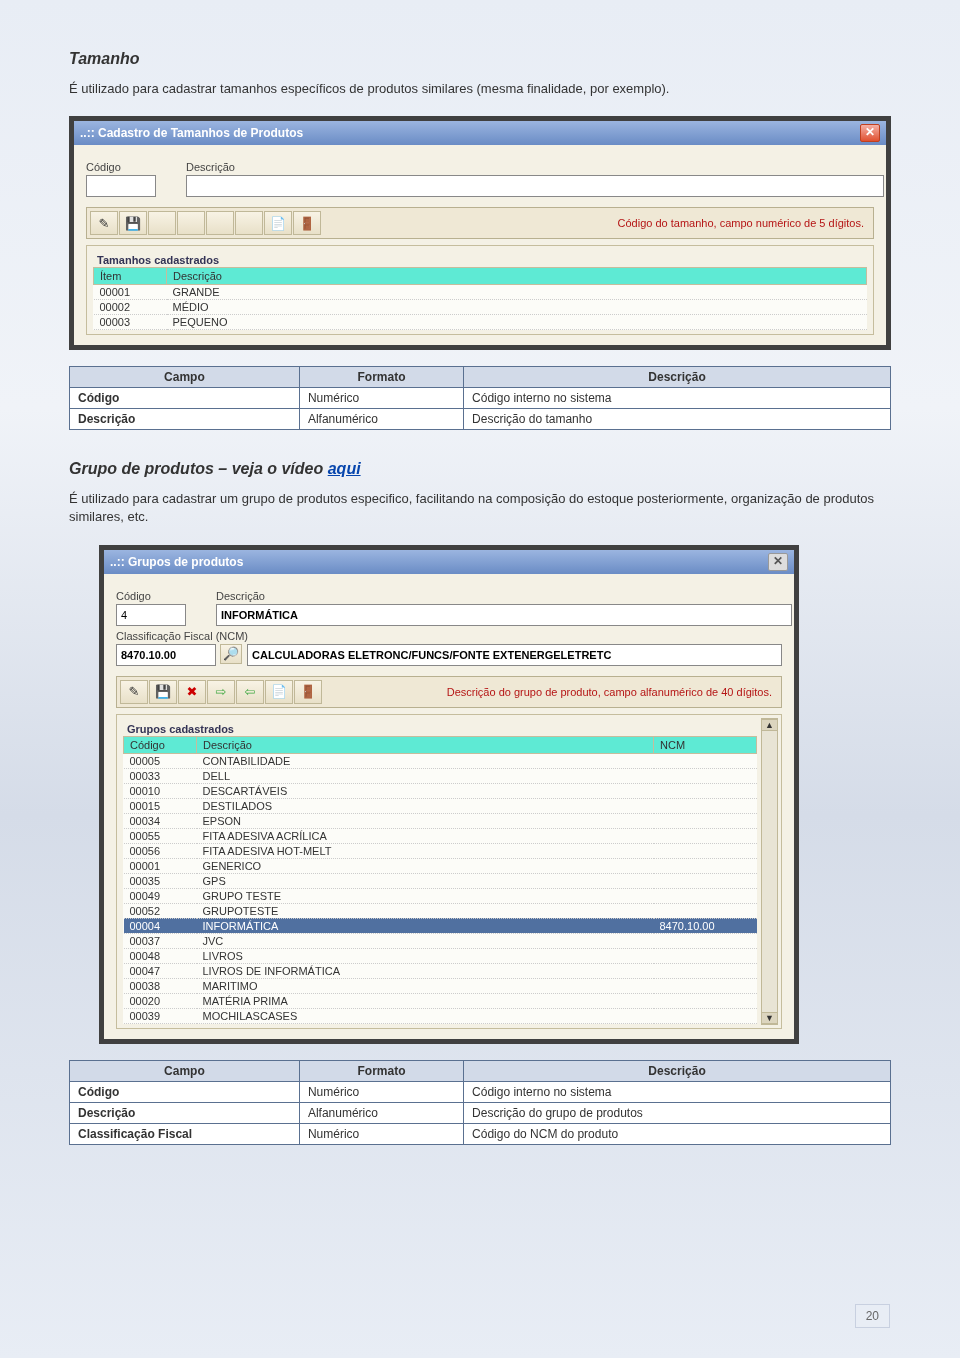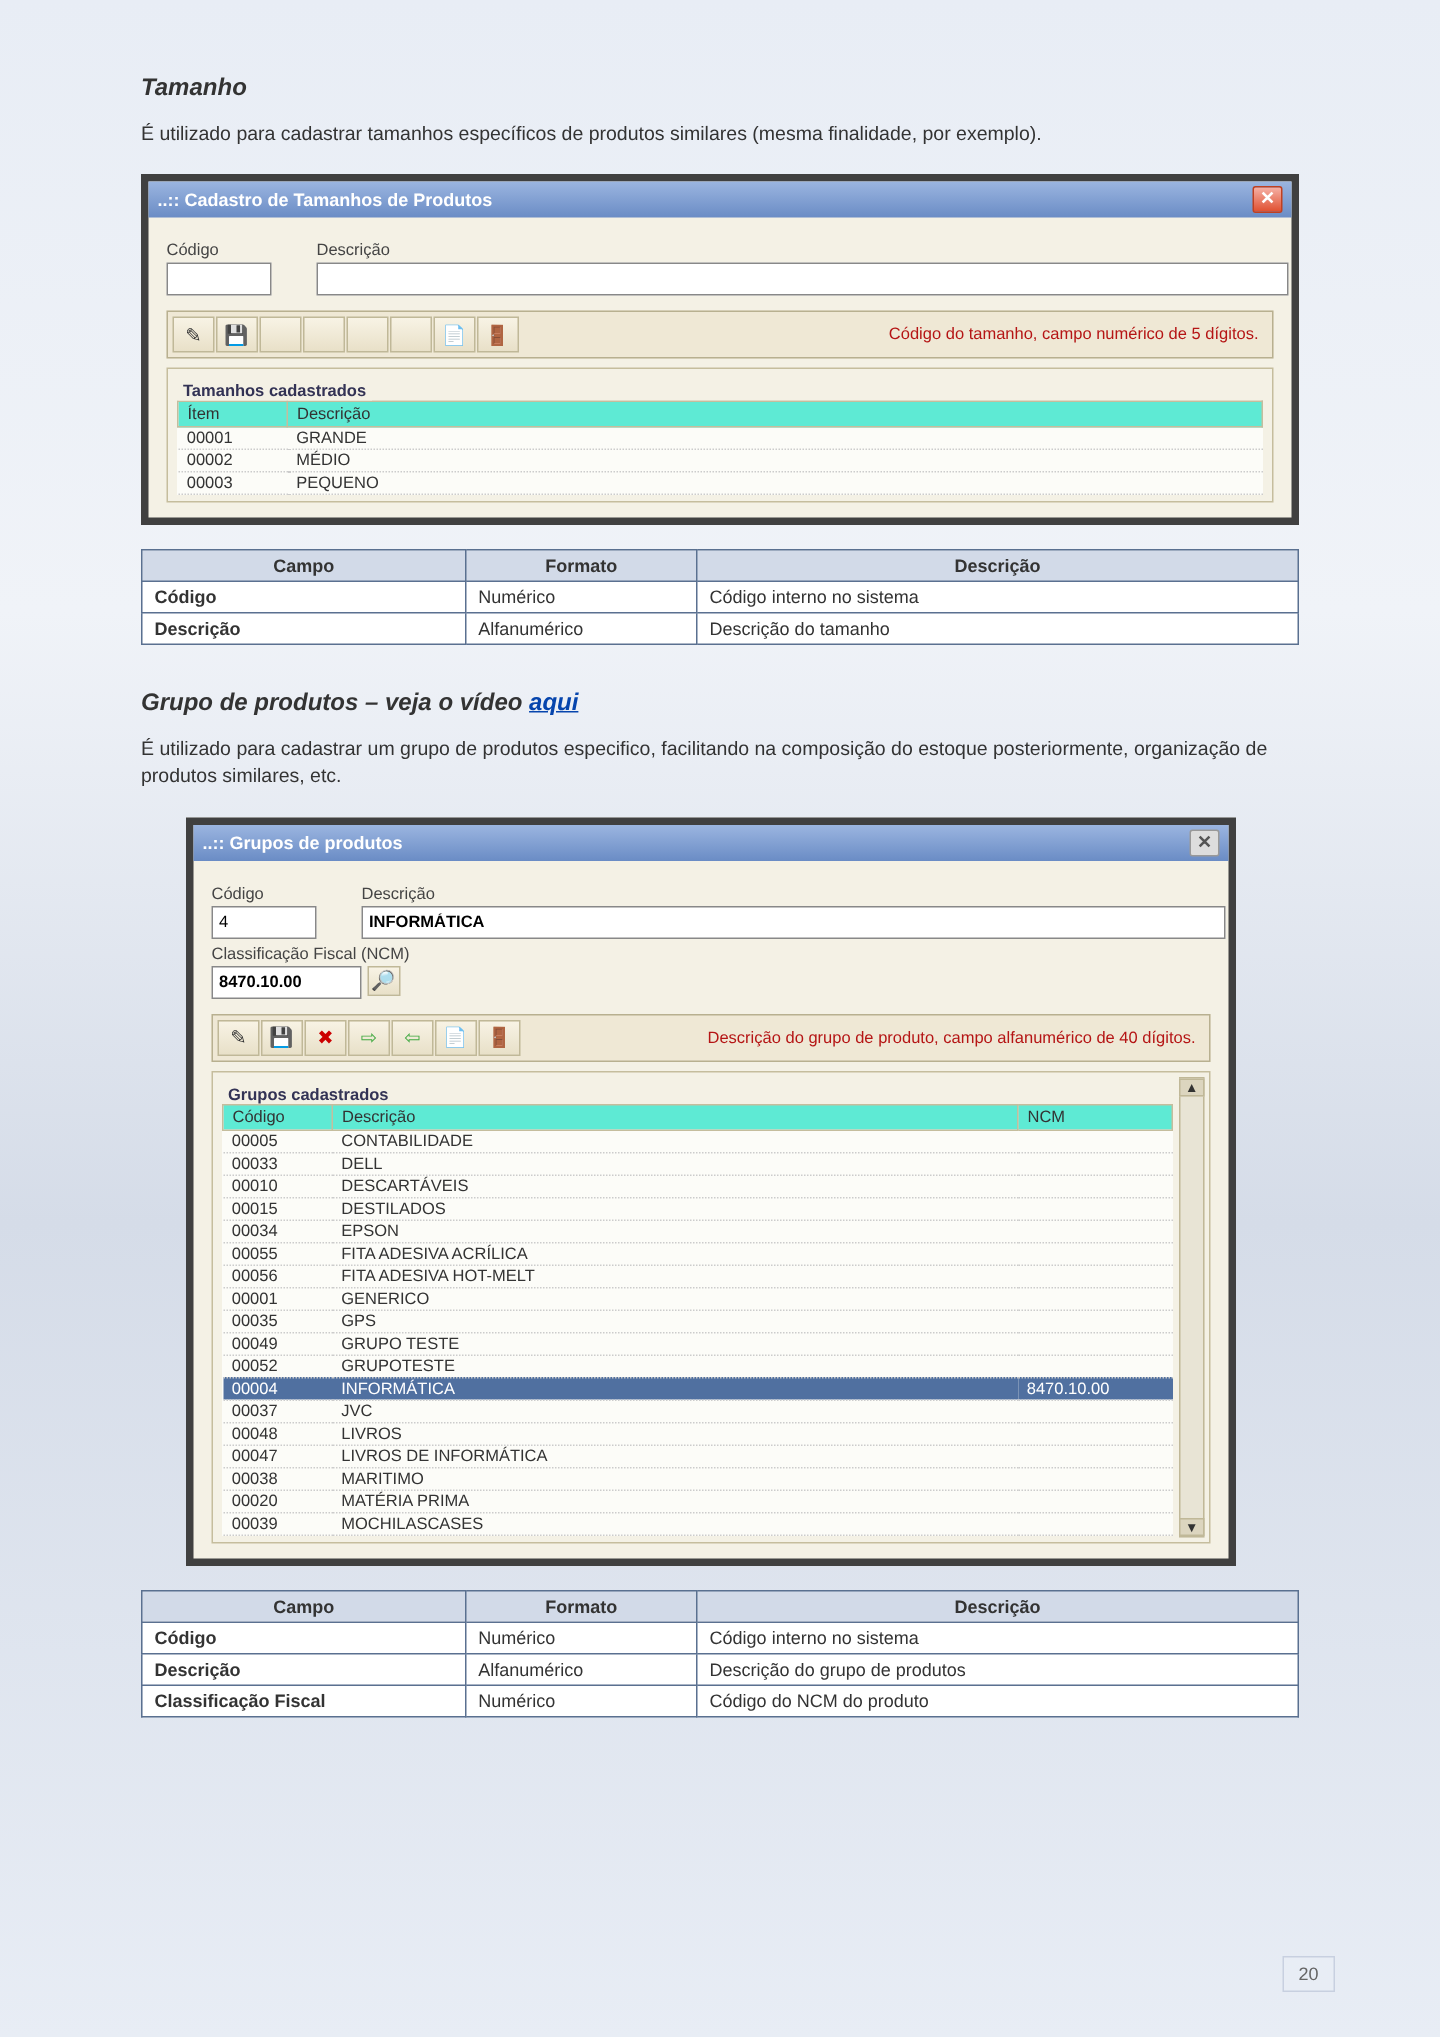--- a/index.html
+++ b/index.html
@@ -1,16 +1,16 @@
 <!DOCTYPE html>
 <html><head>
 <meta charset="utf-8">
 <style>
 body{margin:0;font-family:Arial,sans-serif;font-size:13px;color:#333;background:linear-gradient(180deg,#e8edf5 0%,#f0f3f8 30%,#d5dce8 60%,#e8edf5 100%);width:960px}
-.container{padding:50px 94px 30px;min-height:1358px;box-sizing:border-box;position:relative}
+.container{padding:50px 69px 30px;min-height:1358px;box-sizing:border-box;position:relative}
 h2{font-size:16px;font-weight:bold;font-style:italic;margin:0 0 12px}
 .intro{margin:6px 0 18px;font-size:13px;line-height:1.4}
 .win{background:#f4f1e5;border:5px solid #404040;margin:10px 0 16px}
 .tb{background:linear-gradient(#9bb5e0,#6a8cc5);color:#fff;font-size:12px;padding:3px 6px;display:flex;align-items:center;font-weight:bold}
 .tb .close{margin-left:auto;width:18px;height:16px;background:linear-gradient(#f5b0a5,#e05030);border:1px solid #c04020;border-radius:2px;text-align:center;line-height:14px;color:#fff;font-size:12px}
 .pane{padding:8px 12px 10px}
 .fldrow{display:flex;gap:30px;margin:8px 0 4px}
 .fldcol{display:flex;flex-direction:column}
 .fldcol label{font-size:11px;color:#444;margin-bottom:2px}
 .fldcol input{background:#fff;border:1px solid #888;font-size:11px;padding:2px 4px;height:16px}
@@ -134,20 +134,21 @@
    <div class="fldcol" style="flex:1">
             <label>Descrição</label>
             <input style="width: 100%; font-weight: bold;" value="INFORMÁTICA">
           </div>
   </div>
   <div class="fldcol">
           <label>Classificação Fiscal (NCM)</label>
    <div style="display:flex;gap:4px">
     <input style="width: 90px; font-weight: bold;" value="8470.10.00">
     <span class="tbtn" style="width:20px;height:18px">🔎</span>
+    <input style="flex: 1 1 0%; font-weight: bold;" value="CALCULADORAS ELETRONC/FUNCS/FONTE EXTENERGELETRETC">
    </div>
   </div>
   <div class="toolbar">
    <span class="tbtn">✎</span>
    <span class="tbtn">💾</span>
    <span class="tbtn" style="color:#c00">✖</span>
    <span class="tbtn" style="color:#4a4">⇨</span>
    <span class="tbtn" style="color:#4a4">⇦</span>
    <span class="tbtn">📄</span>
    <span class="tbtn">🚪</span>

